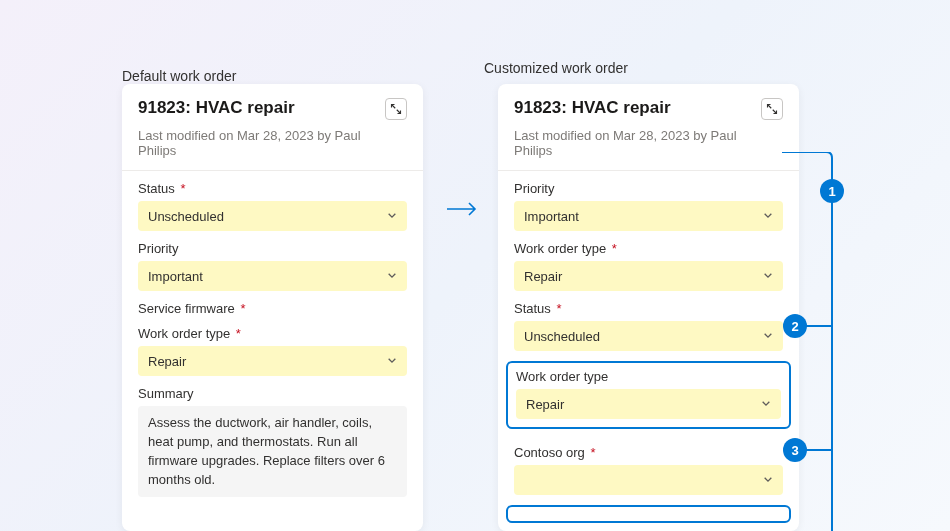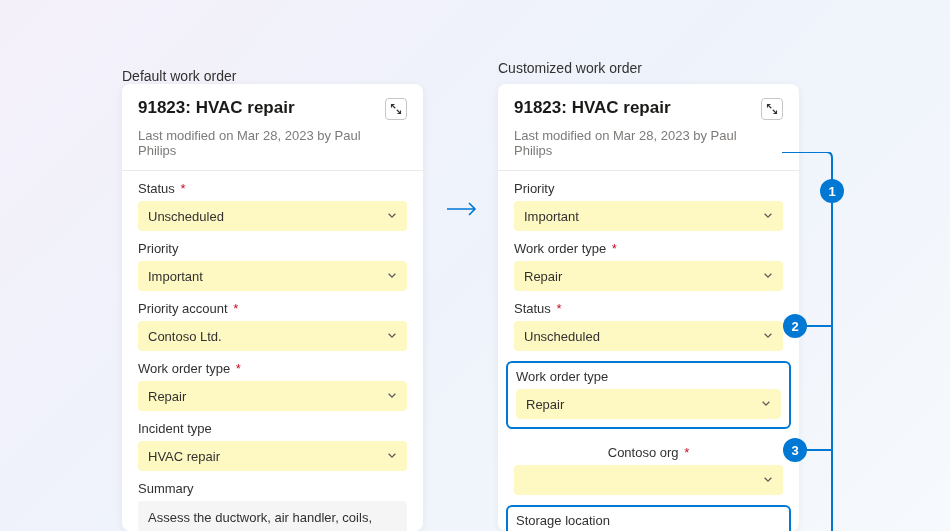--- a/index.html
+++ b/index.html
@@ -124,21 +124,21 @@
     position: absolute;
     z-index: 5;
     pointer-events: none;
   }
   .line-overlay svg { stroke: #0078d4; fill: none; stroke-width: 2; }
 </style>
 </head>
 <body>
 
 <div class="section-label" style="left:122px; top:68px;">Default work order</div>
-<div class="section-label" style="left:498px; top:60px;">Customized work order</div>
+<div class="section-label" style="left:484px; top:60px;">Customized work order</div>
 
 <div class="card" style="left:122px; top:84px; width:301px; height:447px;">
   <div class="card-header">
     <div class="card-title">91823: HVAC repair</div>
     <div class="card-sub">Last modified on Mar 28, 2023 by Paul Philips</div>
     <div class="expand-icon">
       <svg viewBox="0 0 16 16">
           <path d="M6 2 H2 V6 M2 2 L7 7 M10 14 H14 V10 M14 14 L9 9"></path>
         </svg>
     </div>
@@ -159,48 +159,33 @@
       <span class="field-label">Priority</span>
       <div class="dropdown">
         <span>Important</span>
         <span class="chevron"><svg viewBox="0 0 12 12">
               <path d="M2 4 L6 8 L10 4"></path>
             </svg></span>
       </div>
     </div>
 
     <div class="field">
-      <span class="field-label"><span>Priority account</span><span class="req"> *</span></span>
-      <div class="dropdown">
-        <span>Contoso Ltd.</span>
-        <span class="chevron"><svg viewBox="0 0 12 12">
-              <path d="M2 4 L6 8 L10 4"></path>
-            </svg></span>
-      </div>
+      <span class="field-label"><span>Service firmware</span><span class="req"> *</span></span>
     </div>
 
     <div class="field">
       <span class="field-label"><span>Work order type</span><span class="req"> *</span></span>
       <div class="dropdown">
         <span>Repair</span>
         <span class="chevron"><svg viewBox="0 0 12 12">
               <path d="M2 4 L6 8 L10 4"></path>
             </svg></span>
       </div>
     </div>
 
-    <div class="field">
-      <span class="field-label">Incident type</span>
-      <div class="dropdown">
-        <span>HVAC repair</span>
-        <span class="chevron"><svg viewBox="0 0 12 12">
-              <path d="M2 4 L6 8 L10 4"></path>
-            </svg></span>
-      </div>
-    </div>
 
     <div class="field">
       <span class="field-label">Summary</span>
       <div class="textarea-box">Assess the ductwork, air handler, coils, heat pump, and thermostats. Run all firmware upgrades. Replace filters over 6 months old.</div>
     </div>
 
   </div>
 </div>
 
 <div class="arrow">
@@ -256,32 +241,31 @@
         <span class="field-label">Work order type</span>
         <div class="dropdown">
           <span>Repair</span>
           <span class="chevron"><svg viewBox="0 0 12 12">
                 <path d="M2 4 L6 8 L10 4"></path>
               </svg></span>
         </div>
       </div>
     </div>
 
-    <div class="field" style="margin-top:16px;text-align:center;">
+    <div class="field" style="margin-top:16px;">
       <span class="field-label"><span>Contoso org</span><span class="req"> *</span></span>
       <div class="dropdown">
         <span class="chevron"><svg viewBox="0 0 12 12">
               <path d="M2 4 L6 8 L10 4"></path>
             </svg></span>
       </div>
     </div>
 
     <div class="hl-box">
       <div class="field">
-        <span class="field-label">Storage location</span>
       </div>
     </div>
 
   </div>
 </div>
 
 <div class="line-overlay" style="left:782px; top:152px; width:60px; height:379px;">
   <svg width="60" height="379">
     <path d="M0 0 H44 Q50 0 50 6 V379"></path>
     <path d="M12 174 H50"></path>

